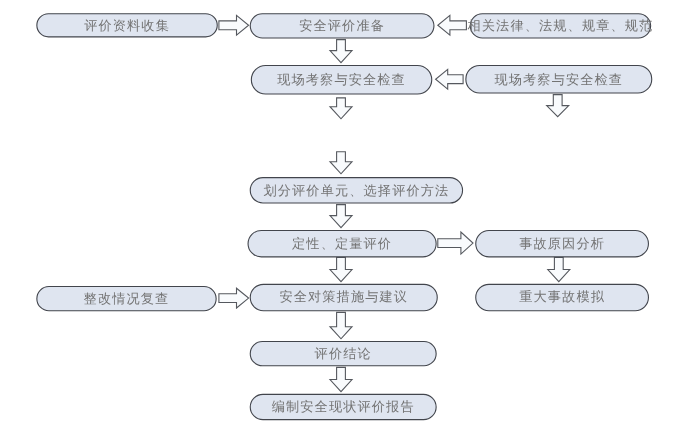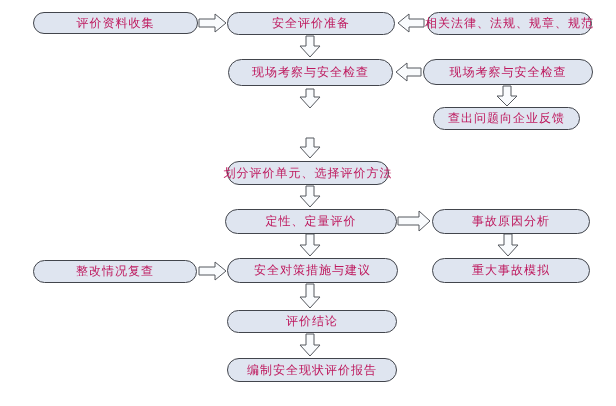--- a/index.html
+++ b/index.html
@@ -20,21 +20,21 @@
   .node {
     position: absolute;
     box-sizing: border-box;
     background: #dfe5f0;
     border: 1px solid #42454c;
     border-radius: 999px;
     display: flex;
     align-items: center;
     justify-content: center;
     font-size: 12px;
-    color: #be185d;
+    color: #737373;
     letter-spacing: 1px;
     white-space: nowrap;
     text-align: center;
   }
   polygon.block-arrow {
     fill: #f9fbfd;
     stroke: #55585e;
     stroke-width: 1;
   }
 </style>
@@ -60,22 +60,21 @@
     <polygon class="block-arrow" points="504,234 504,245 498,245 508,256 518,245 512,245 512,234"></polygon>
     <polygon class="block-arrow" points="306,284 306,297 300,297 310,308 320,297 314,297 314,284"></polygon>
     <polygon class="block-arrow" points="306,334 306,345 300,345 310,356 320,345 314,345 314,334"></polygon>
   </svg>
 
   <div class="node" style="left:33px;  top:12px;  width:165px; height:22px;">评价资料收集</div>
   <div class="node" style="left:427px; top:12px;  width:165px; height:23px;">相关法律、法规、规章、规范</div>
   <div class="node" style="left:227px; top:12px;  width:168px; height:23px;">安全评价准备</div>
   <div class="node" style="left:228px; top:59px;  width:165px; height:27px;">现场考察与安全检查</div>
   <div class="node" style="left:423px; top:59px;  width:170px; height:26px;">现场考察与安全检查</div>
-  <div class="node" style="left:433px; top:107px; width:147px; height:23px;">查出问题向企业反馈</div>
-  <div class="node" style="left:227px; top:161px; width:162px; height:24px;text-align:center;">划分评价单元、选择评价方法</div>
+  <div class="node" style="left:227px; top:161px; width:194px; height:24px;text-align:center;">划分评价单元、选择评价方法</div>
   <div class="node" style="left:225px; top:209px; width:172px; height:25px;">定性、定量评价</div>
   <div class="node" style="left:432px; top:209px; width:158px; height:25px;">事故原因分析</div>
   <div class="node" style="left:33px;  top:260px; width:164px; height:23px;">整改情况复查</div>
   <div class="node" style="left:432px; top:258px; width:158px; height:25px;">重大事故模拟</div>
   <div class="node" style="left:227px; top:258px; width:171px; height:25px;">安全对策措施与建议</div>
   <div class="node" style="left:227px; top:310px; width:170px; height:23px;">评价结论</div>
   <div class="node" style="left:227px; top:358px; width:170px; height:24px;">编制安全现状评价报告</div>
 
 </div>
 

